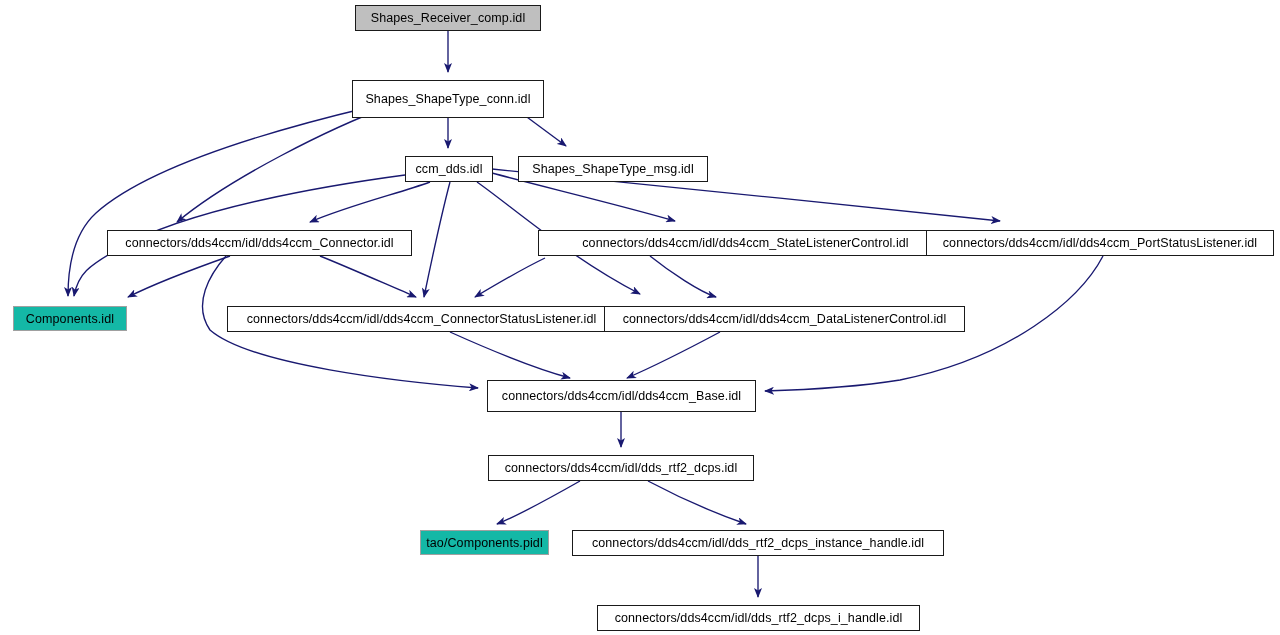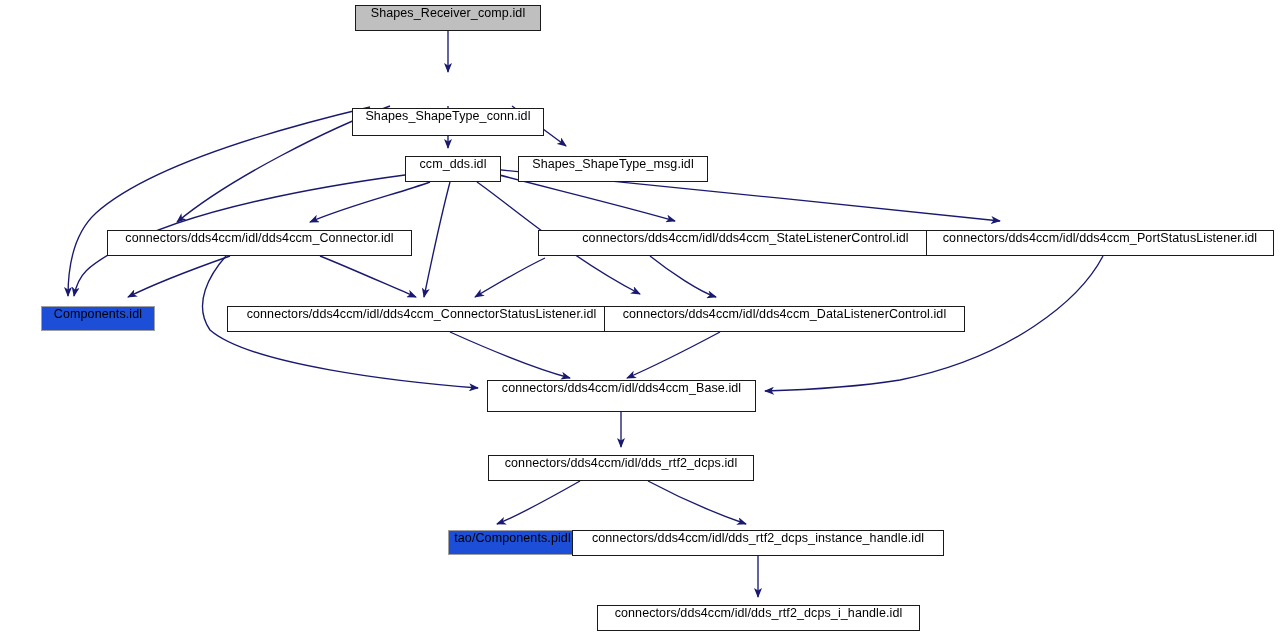--- a/index.html
+++ b/index.html
@@ -22,38 +22,37 @@
     position: absolute;
     left: 0;
     top: 0;
     width: 1280px;
     height: 635px;
   }
   .node {
     position: absolute;
     box-sizing: border-box;
     display: flex;
-    align-items: flex-start;
+    align-items: center;
     justify-content: center;
     white-space: nowrap;
     font-size: 12.5px;
     color: #000000;
     letter-spacing: 0.1px;
     background: #ffffff;
     border: 1px solid #1a1a1a;
     height: 25px;
   }
   .node.current {
     background: #bfbfbf;
     border: 1px solid #1a1a1a;
   }
   .node.external {
-    background: #1d4ed8;
+    background: #14b8a6;
     border: 1px solid #a0a0a0;
-    margin-left: 28px;
   }
   .node-label {
     pointer-events: none;
   }
 </style>
 </head>
 <body>
 
 <div id="graph">
   <svg id="edges" width="1280" height="635" viewBox="0 0 1280 635" xmlns="http://www.w3.org/2000/svg">
@@ -85,24 +84,24 @@
         <path d="M 621,406 L 621,447" marker-end="url(#arrowhead)"></path>
         <path d="M 580,481 C 550,498 520,515 497,524" marker-end="url(#arrowhead)"></path>
         <path d="M 648,481 C 680,498 720,515 746,524" marker-end="url(#arrowhead)"></path>
         <path d="M 758,556 L 758,597" marker-end="url(#arrowhead)"></path>
       </g>
   </svg>
   <div id="node-layer">
       <div class="node current" style="left: 355px; top: 5px; width: 186px; height: 26px;">
         <span class="node-label">Shapes_Receiver_comp.idl</span>
       </div>
-      <div class="node" style="left: 352px; top: 80px; width: 192px; height: 28px; margin-top: 28px;">
+      <div class="node" style="left: 352px; top: 80px; width: 192px; height: 38px;">
         <span class="node-label">Shapes_ShapeType_conn.idl</span>
       </div>
-      <div class="node" style="left: 405px; top: 156px; width: 96px; height: 26px;">
+      <div class="node" style="left: 405px; top: 156px; width: 88px; height: 26px;">
         <span class="node-label">ccm_dds.idl</span>
       </div>
       <div class="node" style="left: 518px; top: 156px; width: 190px; height: 26px;">
         <span class="node-label">Shapes_ShapeType_msg.idl</span>
       </div>
       <div class="node" style="left: 107px; top: 230px; width: 305px; height: 26px;">
         <span class="node-label">connectors/dds4ccm/idl/dds4ccm_Connector.idl</span>
       </div>
       <div class="node" style="left: 538px; top: 230px; width: 415px; height: 26px;">
         <span class="node-label">connectors/dds4ccm/idl/dds4ccm_StateListenerControl.idl</span>

